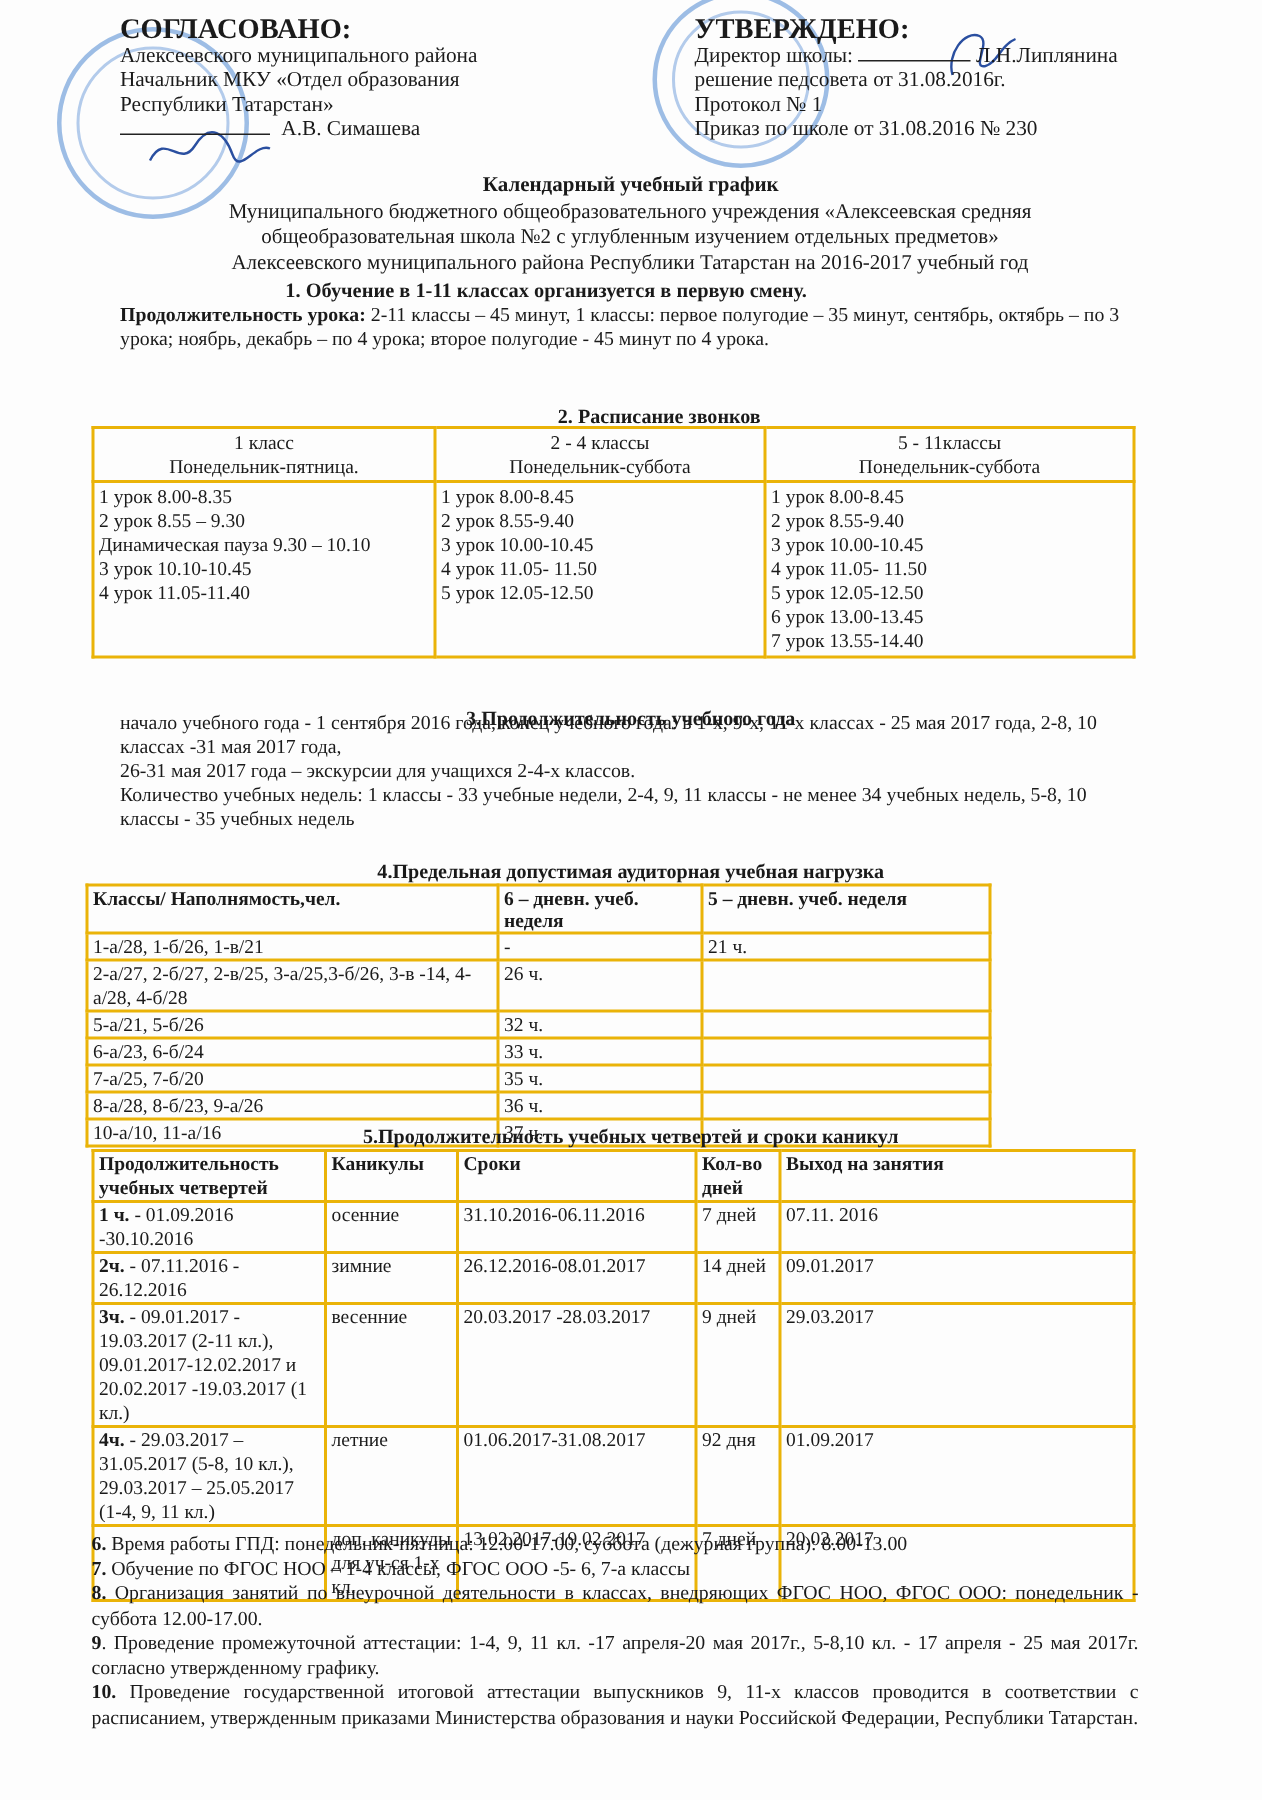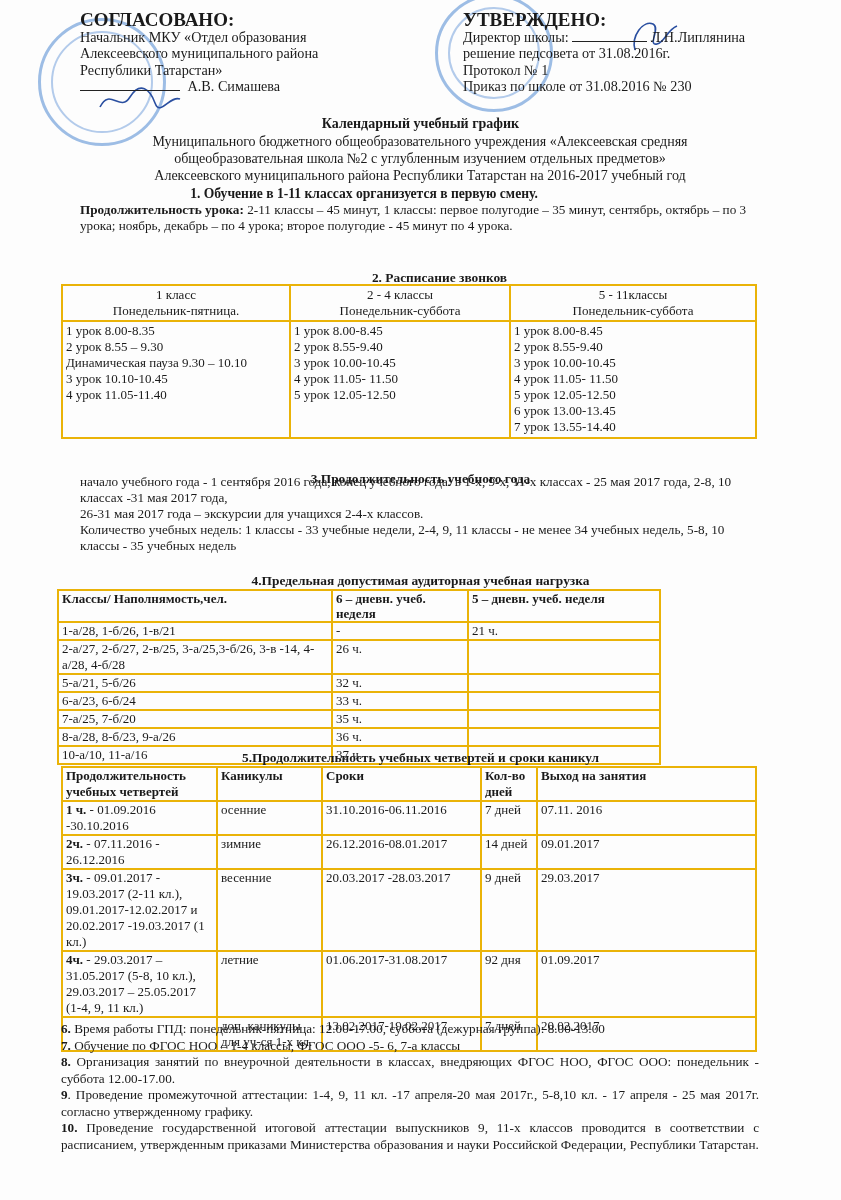--- a/index.html
+++ b/index.html
@@ -55,21 +55,21 @@
     .load th { font-weight: bold; padding: 0 3px; }
     .load .c1 { width: 274px; }
     .load .c2 { width: 136px; }
     .load td { line-height: 16px; }
 
     
     .quarters { left: 61px; top: 766px; width: 696px; }
     .quarters th { font-weight: bold; line-height: 16px; }
     .quarters td { line-height: 16px; }
     .quarters .q1 { width: 155px; }
-    .quarters .q2 { width: 105px; }
+    .quarters .q2 { width: 88px; }
     .quarters .q3 { width: 159px; }
     .quarters .q4 { width: 56px; }
     .quarters b { font-weight: bold; }
 
     .notes { position: absolute; left: 61px; top: 1021px; width: 698px; font-size: 13.2px; line-height: 16.5px; }
     .notes p { text-align: justify; }
     .notes b { font-weight: bold; }
   </style>
 </head>
 <body>
@@ -80,22 +80,22 @@
   <div class="stamp stamp-right"></div>
   <svg class="signature signature-left" width="90" height="30" viewBox="0 0 90 30">
     <path d="M5 22 C15 2, 25 28, 35 12 S55 4, 60 18 S75 10, 85 14" stroke="#2a4fa0" stroke-width="1.6" fill="none"></path>
   </svg>
   <svg class="signature signature-right" width="60" height="40" viewBox="0 0 60 40">
     <path d="M8 34 C4 20, 16 4, 26 8 C34 12, 20 30, 30 28 C38 26, 40 14, 50 10" stroke="#2a4fa0" stroke-width="1.6" fill="none"></path>
   </svg>
 
   <div class="approve-left">
     <div class="approve-title">СОГЛАСОВАНО:</div>
+    <div>Алексеевского муниципального района</div>
     <div>Начальник МКУ «Отдел образования</div>
-    <div>Алексеевского муниципального района</div>
     <div>Республики Татарстан»</div>
     <div>
       <span class="sig-line"></span>
       <span>А.В. Симашева</span>
     </div>
   </div>
 
   <div class="approve-right">
     <div class="approve-title">УТВЕРЖДЕНО:</div>
     <div>

